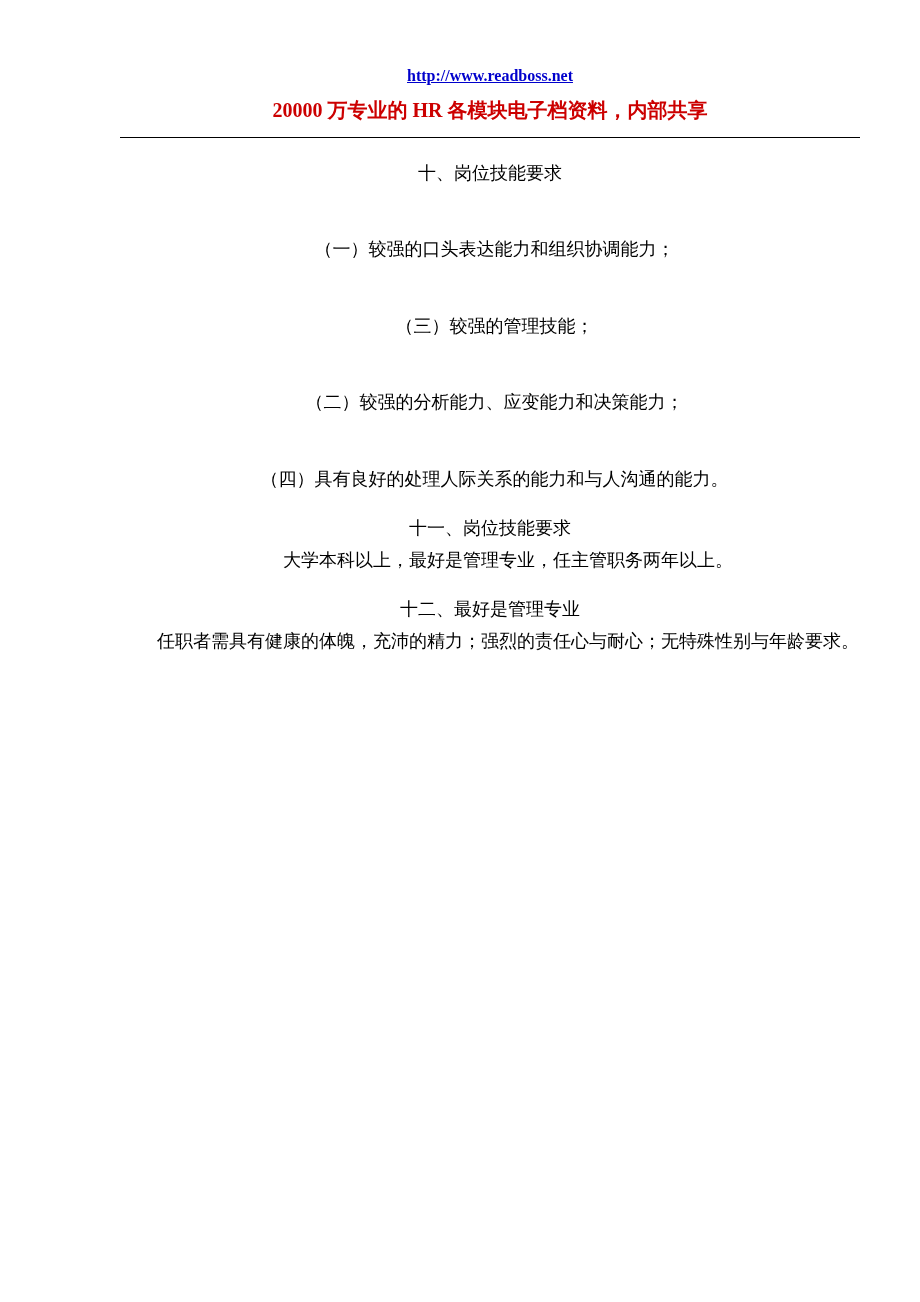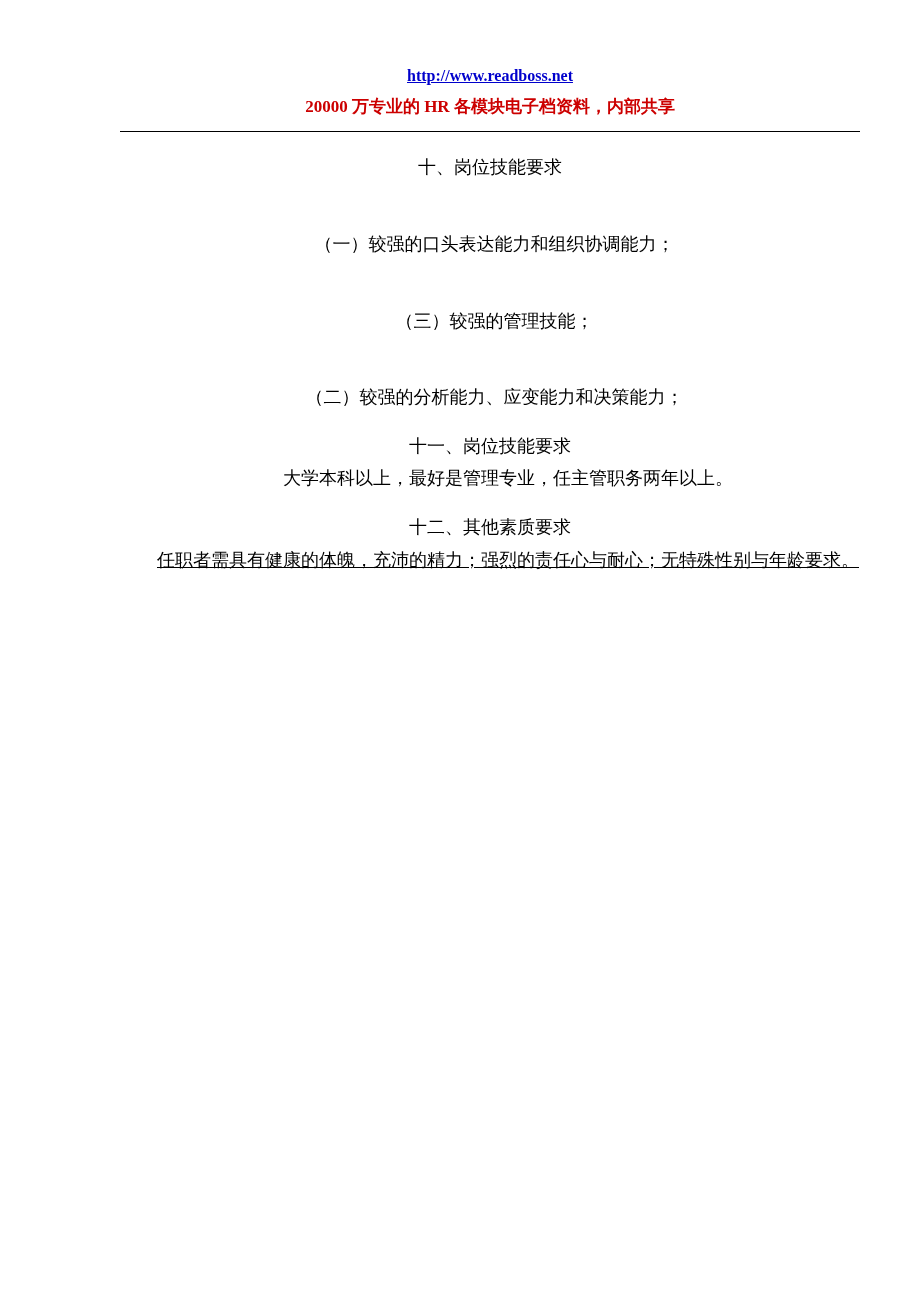--- a/index.html
+++ b/index.html
@@ -26,21 +26,21 @@
     .header-link {
       color: #0000cc;
       text-decoration: underline;
       font-weight: bold;
       font-family: "Times New Roman", "SimSun", serif;
       font-size: 16px;
     }
     .header-subtitle {
       color: #cc0000;
       font-weight: bold;
-      font-size: 17px;
+      font-size: 20px;
       font-family: "SimSun", "宋体", serif;
       margin-top: 2px;
     }
     .divider {
       border: none;
       border-top: 1.5px solid #000;
       margin: 10px 0 20px 0;
     }
     .section {
       margin-bottom: 18px;
@@ -51,45 +51,45 @@
     }
     .item {
       margin-left: 0.5em;
       margin-top: 46px;
     }
     .indent {
       text-indent: 2em;
     }
     .body-block {
       text-indent: 2em;
-      text-decoration: underline;
     }
   </style>
 </head>
 <body>
 
 <div class="page">
 
   <div class="header">
     <a class="header-link">http://www.readboss.net</a>
     <div class="header-subtitle">20000 万专业的 HR 各模块电子档资料，内部共享</div>
   </div>
 
   <hr class="divider">
 
   <div class="section">
     <div class="section-title">十、岗位技能要求</div>
     <div class="item">（一）较强的口头表达能力和组织协调能力；</div>
     <div class="item">（三）较强的管理技能；</div>
     <div class="item">（二）较强的分析能力、应变能力和决策能力；</div>
+    <div class="item">（四）具有良好的处理人际关系的能力和与人沟通的能力。</div>
   </div>
 
   <div class="section">
     <div class="section-title">十一、岗位技能要求</div>
     <div class="indent">大学本科以上，最好是管理专业，任主管职务两年以上。</div>
   </div>
 
   <div class="section">
-    <div class="section-title">十二、其他素质要求</div>
+    <div class="section-title">十二、最好是管理专业</div>
     <div class="body-block">任职者需具有健康的体魄，充沛的精力；强烈的责任心与耐心；无特殊性别与年龄要求。</div>
   </div>
 
 </div>
 
 </body></html>

